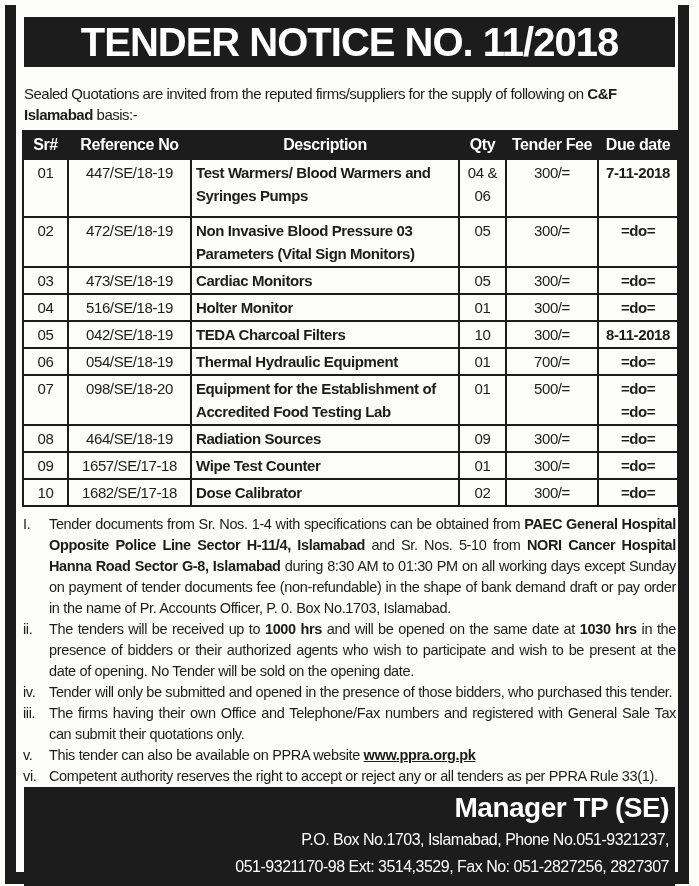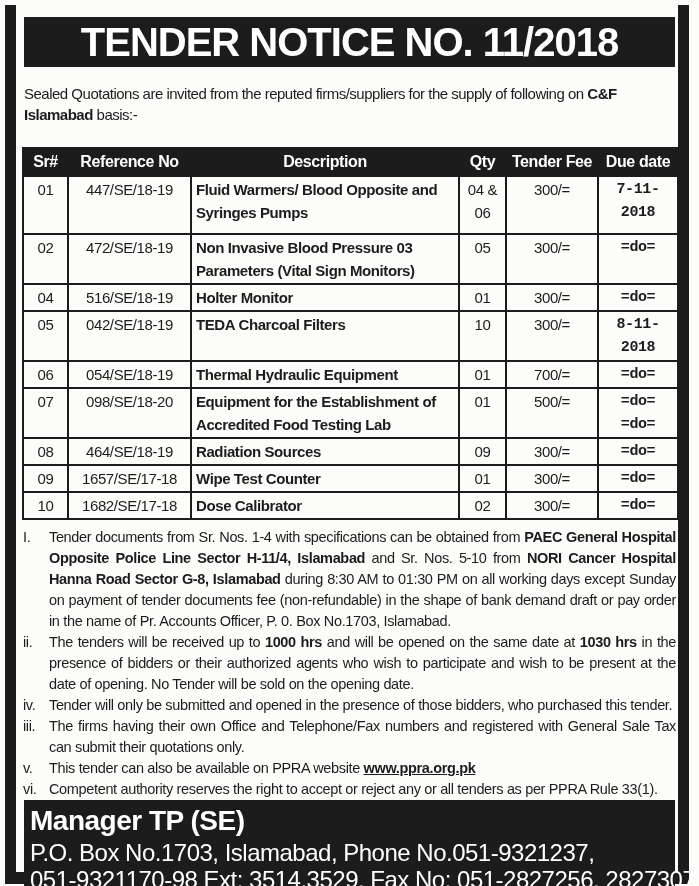--- a/index.html
+++ b/index.html
@@ -38,21 +38,21 @@
     margin: 12px 2px;
     height: 50px;
     line-height: 50px;
     text-align: center;
     font-size: 40px;
     font-weight: bold;
     letter-spacing: -1px;
     white-space: nowrap;
   }
   .intro {
-    margin: 4px 2px 22px;
+    margin: 4px 2px 5px;
     font-size: 15px;
     line-height: 21px;
     letter-spacing: -0.5px;
     white-space: pre-line;
     text-align: justify;
   }
   .b { font-weight: bold; }
   .u { text-decoration: underline; }
 
   table.tender {
@@ -81,21 +81,21 @@
     color: #ffffff;
     font-weight: bold;
     font-size: 16px;
     height: 28px;
     padding: 1px 2px;
     line-height: 24px;
     white-space: nowrap;
   }
   td.sr, td.qty, td.fee, td.due, td.ref { text-align: center; }
   td.desc { text-align: left; font-weight: bold; }
-  td.due  { font-weight: bold; font-family: Liberation Mono, monospace; }
+  td.due  { font-weight: bold; }
   tr.h58 { height: 58px; }
   tr.h50 { height: 50px; }
   tr.h55 { height: 44px; }
   tr.h24 { height: 24px; }
   tr.h25 { height: 25px; }
 
   .notes { margin: 7px 1px 0 1px; }
   .note {
     display: flex;
     font-size: 14.5px;
@@ -103,31 +103,31 @@
     letter-spacing: -0.35px;
   }
   .note .marker { flex: 0 0 26px; }
   .note .ntext  { flex: 1; text-align: justify; }
 
   .footer {
     margin: 16px 2px 0;
     margin-top: auto;
     background: #1c1c1c;
     color: #ffffff;
-    text-align: left;
+    text-align: right;
     padding: 3px 6px 6px;
   }
   .footer .signatory {
     font-size: 28px;
     font-weight: bold;
     line-height: 36px;
     letter-spacing: -0.5px;
   }
   .footer .addr {
-    font-size: 24px;
+    font-size: 16px;
     line-height: 27px;
     letter-spacing: -0.5px;
     white-space: nowrap;
   }
 </style>
 </head>
 <body>
 
 <div class="page">
   <div class="frame"></div>
@@ -157,37 +157,45 @@
           <th>Description</th>
           <th>Qty</th>
           <th>Tender Fee</th>
           <th>Due date</th>
         </tr>
       </thead>
       <tbody>
         <tr class="h58">
           <td class="sr">01</td>
           <td class="ref">447/SE/18-19</td>
-          <td class="desc">Fluid Warmers/ Blood Opposite and
+          <td class="desc">Test Warmers/ Blood Warmers and
 Syringes Pumps</td>
           <td class="qty">04 &amp;
 06</td>
           <td class="fee">300/=</td>
           <td class="due">7-11-2018</td>
         </tr>
         <tr class="h50">
           <td class="sr">02</td>
           <td class="ref">472/SE/18-19</td>
           <td class="desc">Non Invasive Blood Pressure 03
 Parameters (Vital Sign Monitors)</td>
           <td class="qty">05</td>
           <td class="fee">300/=</td>
           <td class="due">=do=</td>
         </tr>
         <tr class="h24">
+          <td class="sr">03</td>
+          <td class="ref">473/SE/18-19</td>
+          <td class="desc">Cardiac Monitors</td>
+          <td class="qty">05</td>
+          <td class="fee">300/=</td>
+          <td class="due">=do=</td>
+        </tr>
+        <tr class="h24">
           <td class="sr">04</td>
           <td class="ref">516/SE/18-19</td>
           <td class="desc">Holter Monitor</td>
           <td class="qty">01</td>
           <td class="fee">300/=</td>
           <td class="due">=do=</td>
         </tr>
         <tr class="h24">
           <td class="sr">05</td>
           <td class="ref">042/SE/18-19</td>

